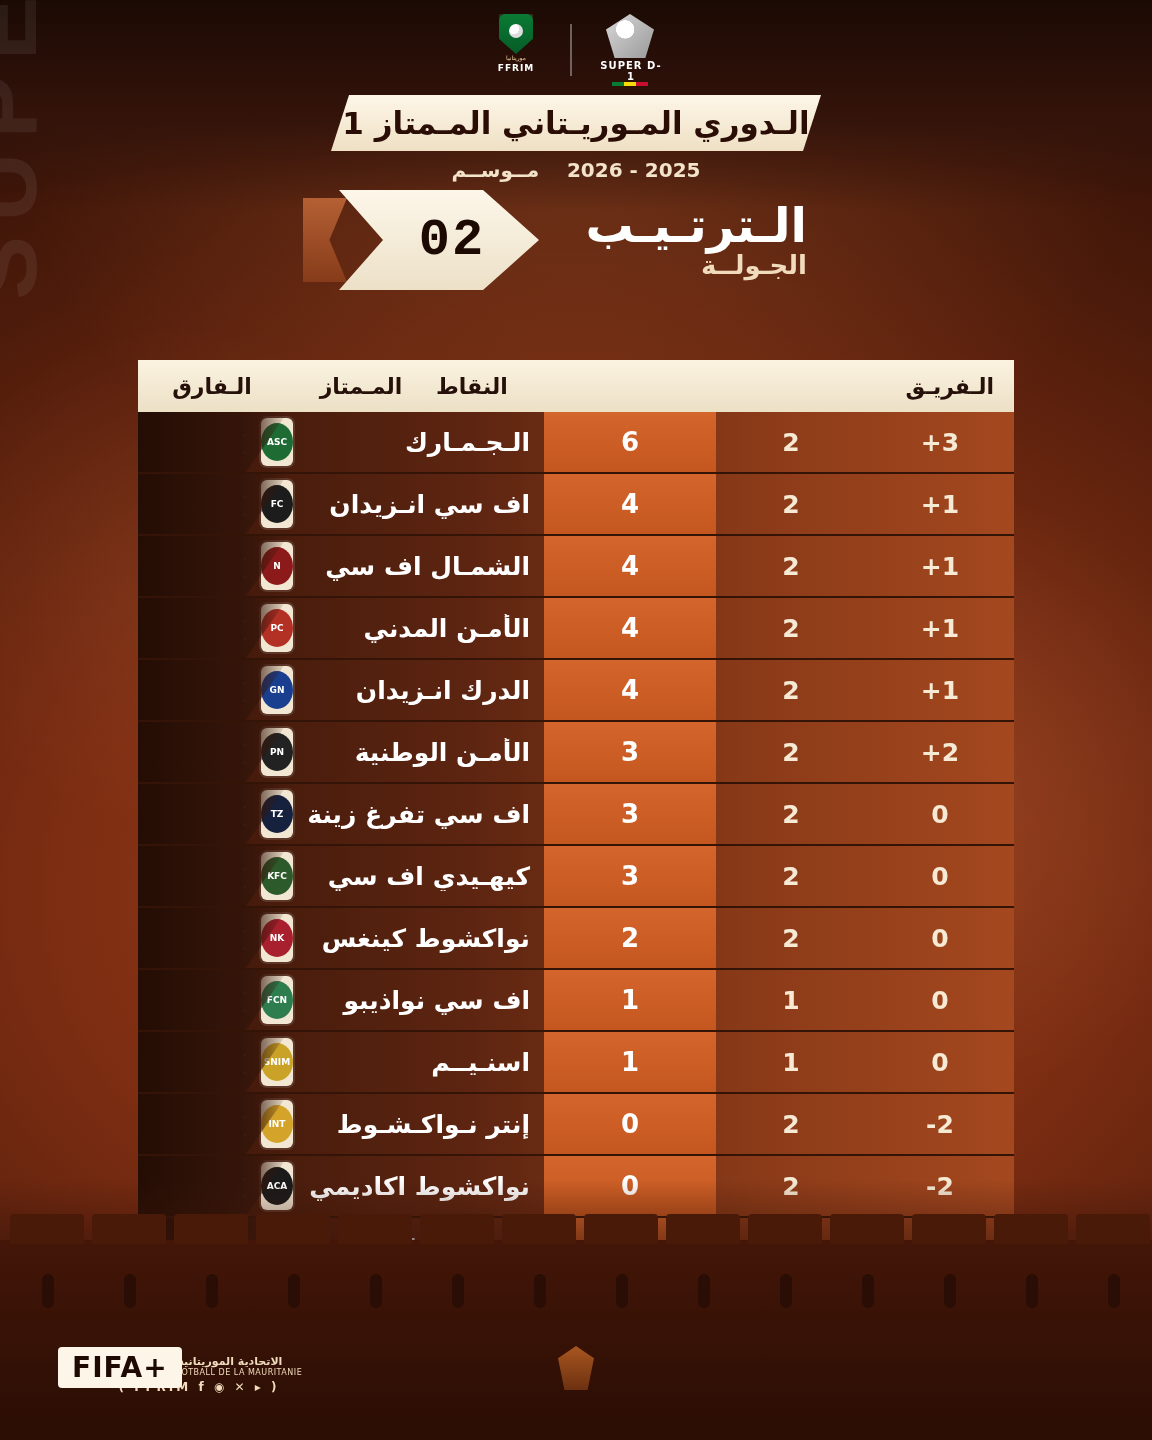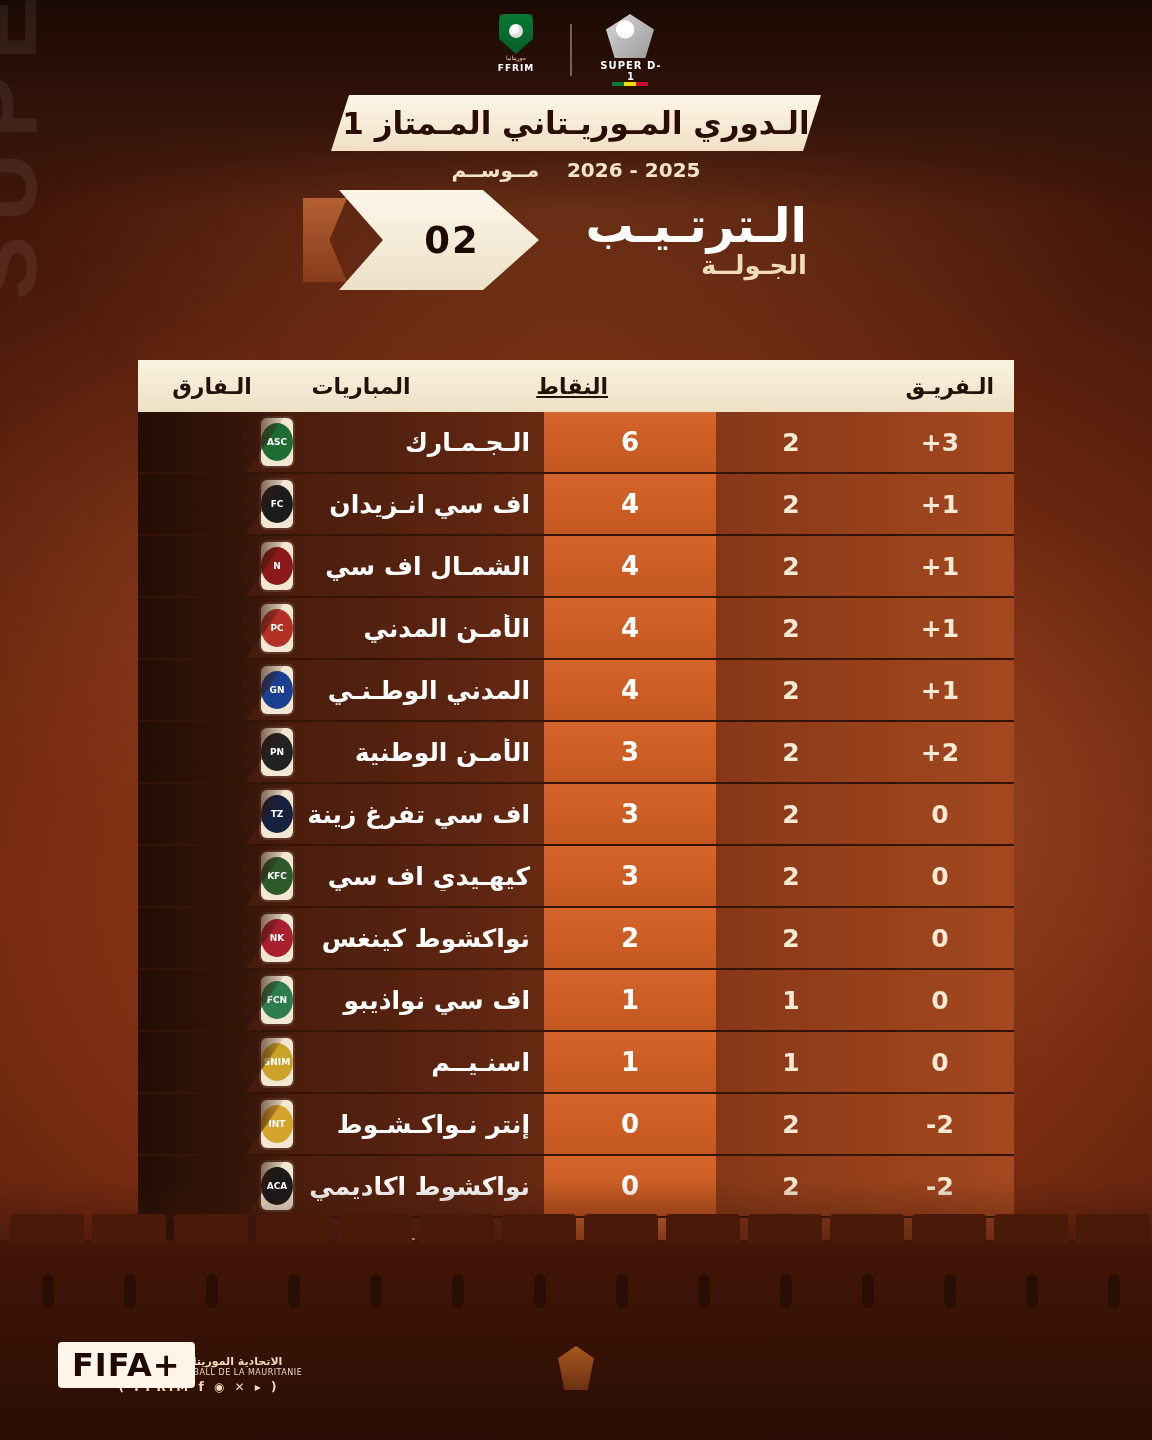--- a/index.html
+++ b/index.html
@@ -109,43 +109,43 @@
   .round-badge{
     width:200px;height:100px;position:relative;margin-right:18px;
   }
   .round-badge .shape{
     position:absolute;inset:0;
     background:linear-gradient(#fdf7ea,#ece0c7);
     clip-path:polygon(0 0,72% 0,100% 50%,72% 100%,0 100%,22% 50%);
   }
   .round-badge .num{
     position:absolute;inset:0;display:flex;align-items:center;justify-content:center;
-    font-size:37px;font-weight:bold;color:#1d0a03;letter-spacing:2px;direction:ltr;
-    padding-left:26px;box-sizing:border-box;
+    font-size:52px;font-weight:bold;color:#1d0a03;letter-spacing:2px;direction:ltr;
+    padding-left:26px;box-sizing:border-box;font-family:Liberation Mono, monospace;
   }
   .round-badge .wing{
     position:absolute;top:8px;left:-36px;width:44px;height:84px;
     background:linear-gradient(#c56a3a,#8c3f1b);
     clip-path:polygon(0 0,100% 0,60% 50%,100% 100%,0 100%);
     opacity:.85;
   }
 
   
   .table{
     position:absolute;left:138px;top:360px;width:876px;
   }
   .thead{
     display:flex;align-items:center;height:52px;
     background:linear-gradient(#fbf3e1,#ece0c5);
   }
   .thead .cell{
     font-size:22px;font-weight:bold;color:#26100a;letter-spacing:1px;
   }
   .c-team{width:406px;padding-right:20px;text-align:right;box-sizing:border-box;}
-  .c-pts{width:172px;text-align:right;text-decoration:underline;}
+  .c-pts{width:172px;text-align:left;}
   .c-played{width:150px;text-align:center;}
   .c-diff{width:148px;text-align:center;}
 
   .row{
     display:flex;align-items:center;height:60px;position:relative;
     background:linear-gradient(90deg,#3a1609 0%,#5d2511 38%,#8a3a18 70%,#a4481f 100%);
     border-bottom:2px solid #351408;
   }
   .rank{
     width:92px;text-align:center;font-size:27px;font-weight:bold;color:#fff;direction:ltr;
@@ -208,21 +208,21 @@
   .fed .fr{font-size:8px;letter-spacing:.5px;}
   .fed .soc{font-size:12px;font-weight:bold;letter-spacing:3px;margin-top:3px;direction:ltr;}
   .ballfoot{
     position:absolute;left:50%;transform:translateX(-50%);bottom:4px;
     width:36px;height:44px;
     background:linear-gradient(#a8561f,#6d3110);
     clip-path:polygon(50% 0,100% 28%,82% 100%,18% 100%,0 28%);
   }
   .fifa{
     position:absolute;left:58px;bottom:6px;
-    background:#fdf6e8;color:#1e0a03;font-weight:bold;font-size:32px;
+    background:#fdf6e8;color:#1e0a03;font-weight:bold;font-size:28px;
     padding:4px 14px;border-radius:4px;letter-spacing:1px;direction:ltr;text-align:right;
   }
 </style>
 </head>
 <body>
 
 <div class="bg"></div>
 <div class="bg-sheen"></div>
 <div class="top-dark"></div>
 
@@ -260,21 +260,21 @@
     <div class="wing"></div>
     <div class="shape"></div>
     <div class="num">02</div>
   </div>
 </div>
 
 <div class="table">
   <div class="thead">
     <div class="cell c-team">الـفريـق</div>
     <div class="cell c-pts">النقاط</div>
-    <div class="cell c-played">المباريات</div>
+    <div class="cell c-played">المـمتاز</div>
     <div class="cell c-diff">الـفارق</div>
   </div>
   <div id="rows">
       <div class="row">
         <div class="dark-wedge"></div>
         <div class="diff">+3</div>
         <div class="played">2</div>
         <div class="pts">6</div>
         <div class="team-name">الـجـمـارك</div>
         <div class="crest">
@@ -317,21 +317,21 @@
           <div class="inner" style="background:#b33025">PC</div>
         </div>
         <div class="chev">❯</div>
         <div class="rank">4</div>
       </div>
       <div class="row">
         <div class="dark-wedge"></div>
         <div class="diff">+1</div>
         <div class="played">2</div>
         <div class="pts">4</div>
-        <div class="team-name">المدني الوطـنـي</div>
+        <div class="team-name">الدرك انـزيدان</div>
         <div class="crest">
           <div class="inner" style="background:#1b3f8f">GN</div>
         </div>
         <div class="chev">❯</div>
         <div class="rank">5</div>
       </div>
       <div class="row">
         <div class="dark-wedge"></div>
         <div class="diff">+2</div>
         <div class="played">2</div>

